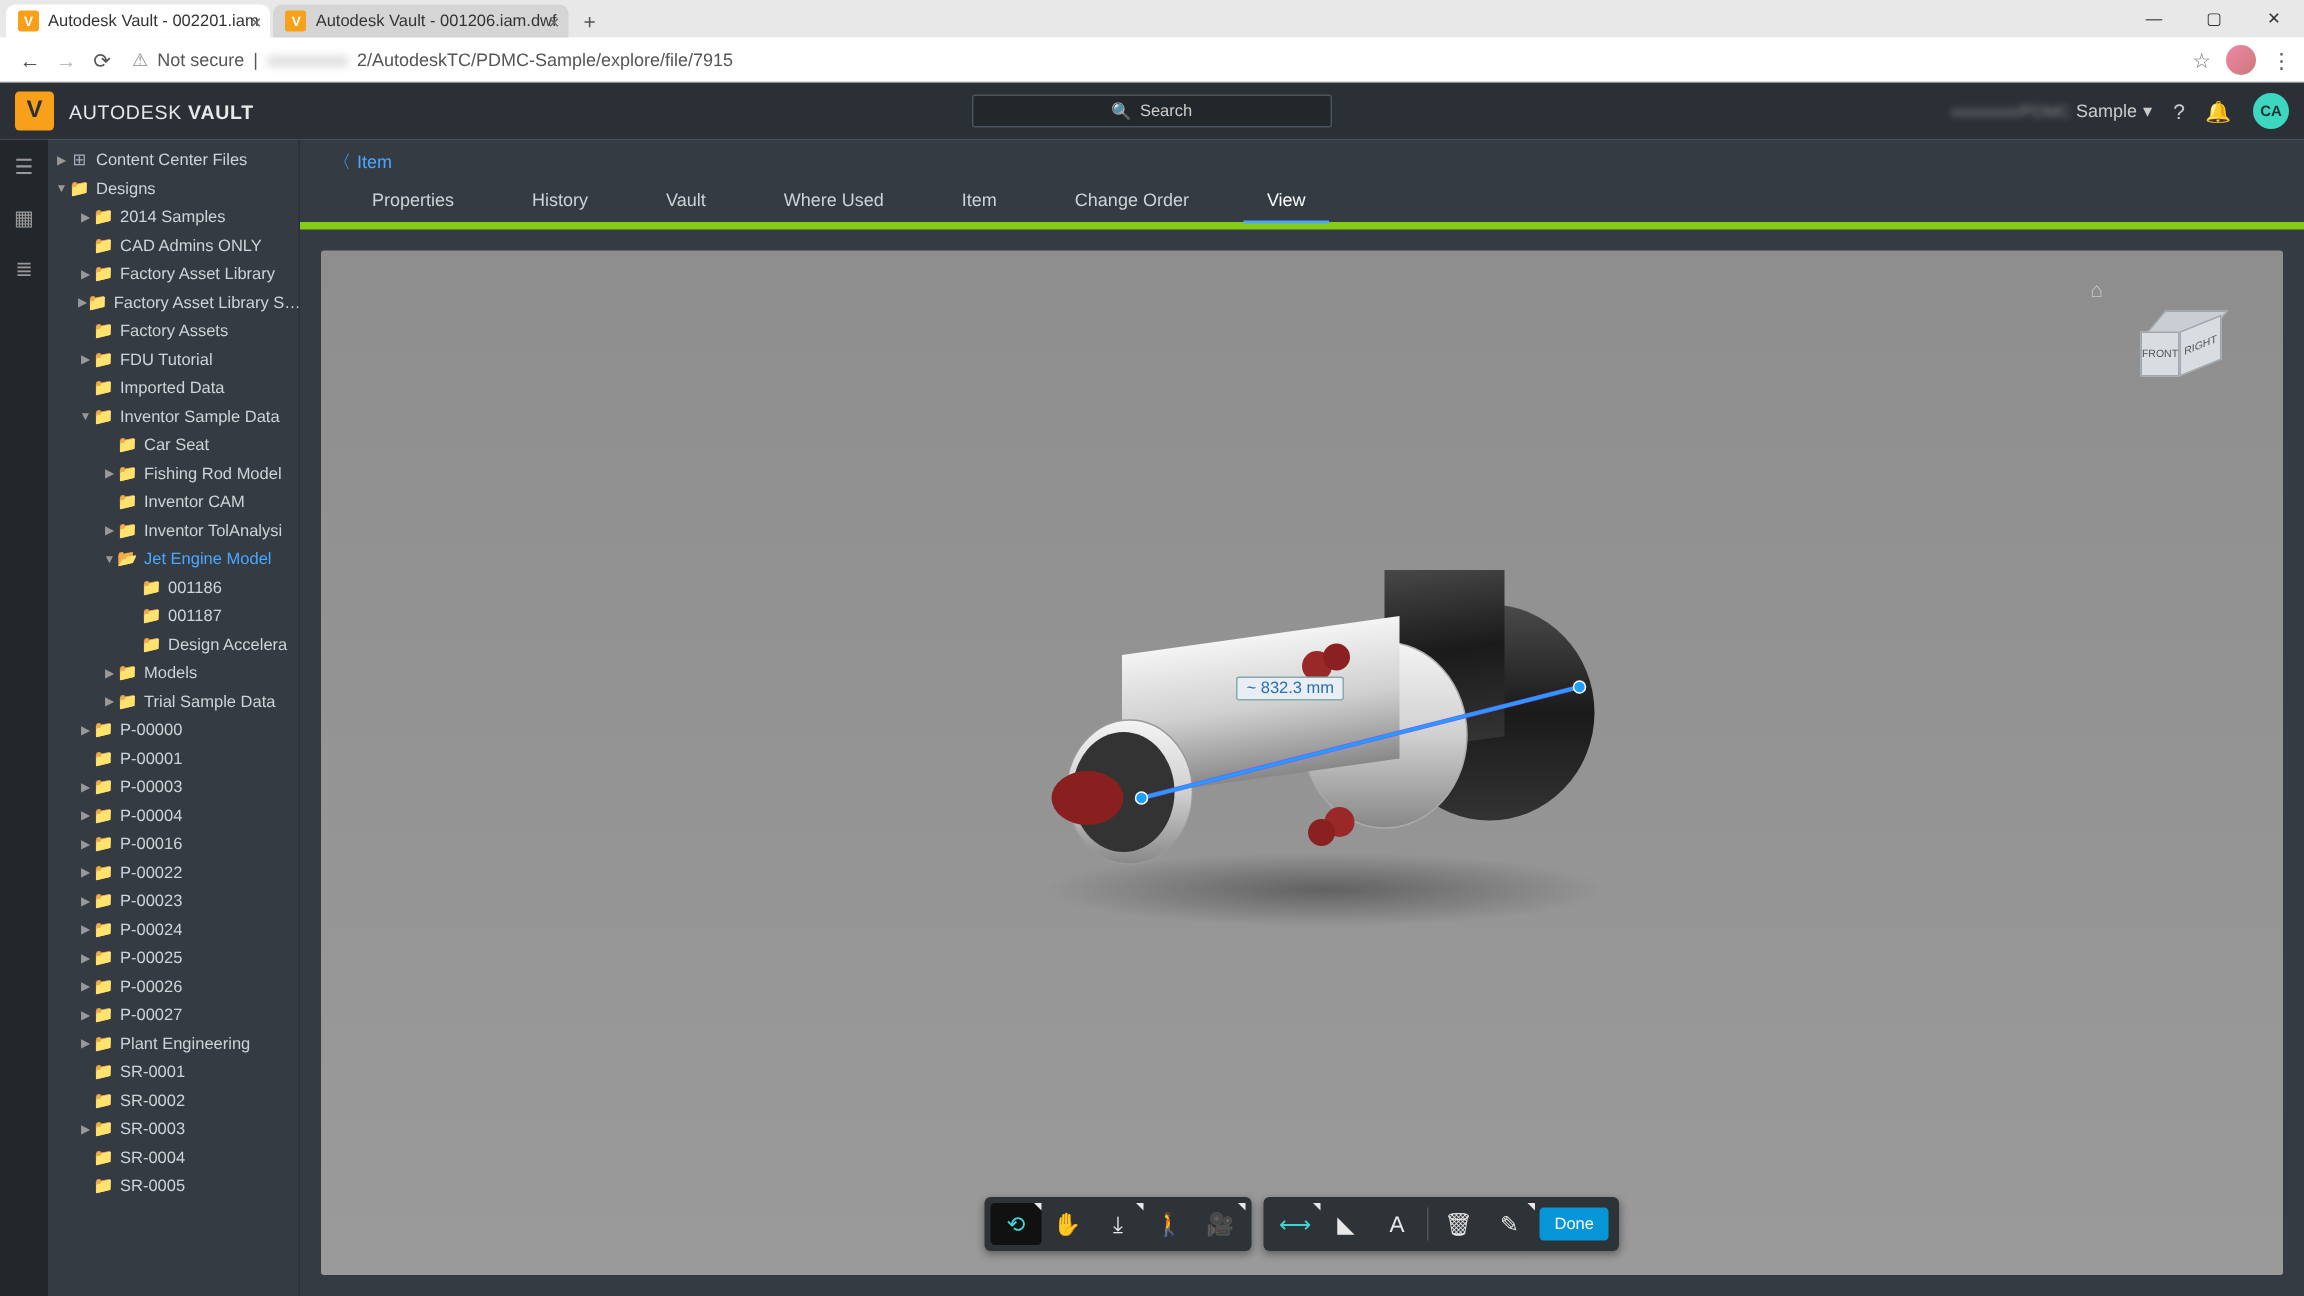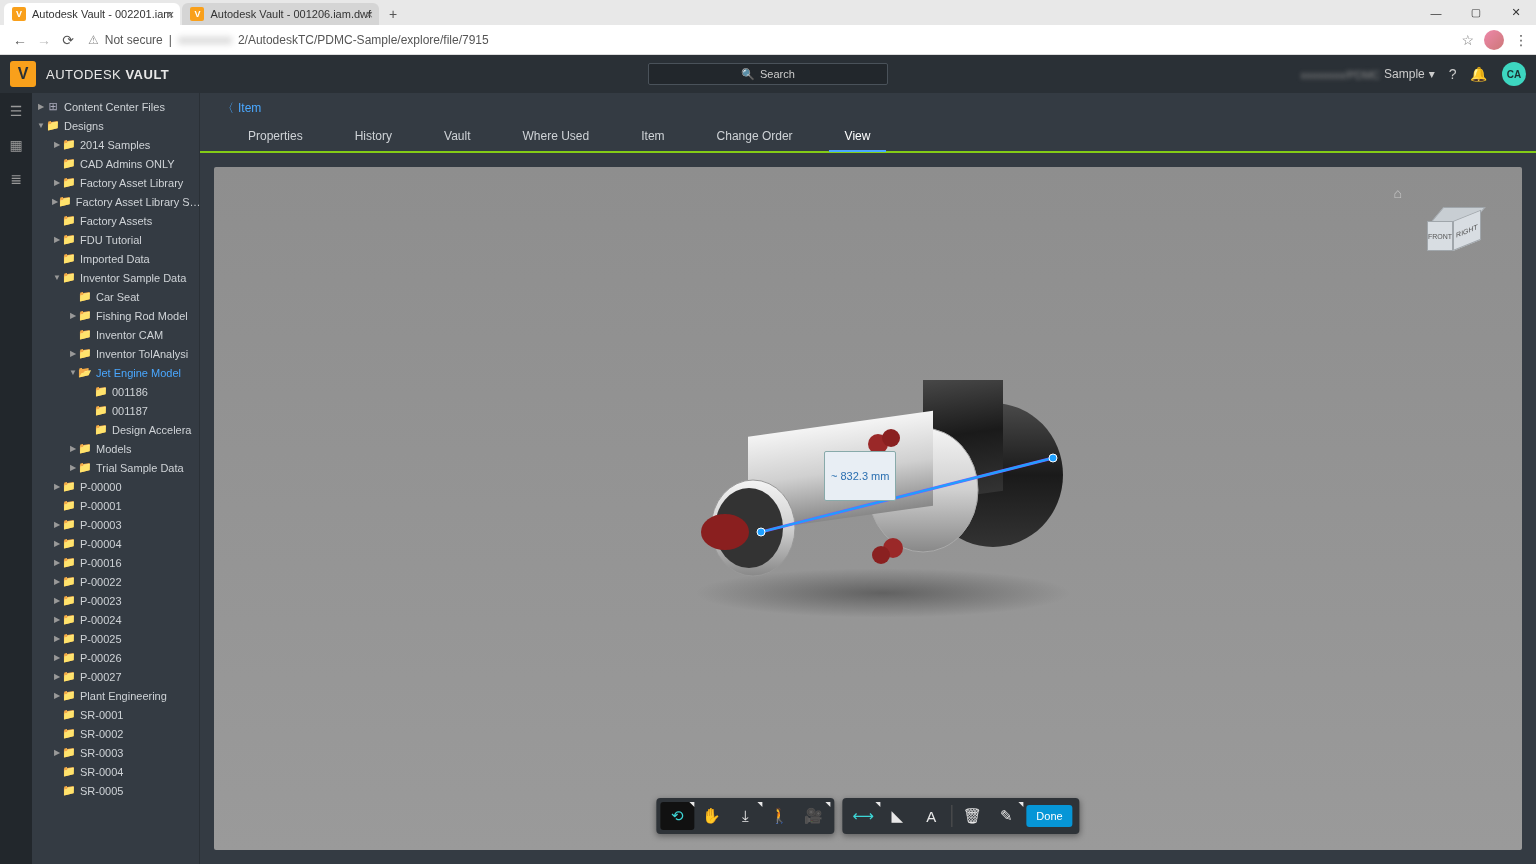--- a/index.html
+++ b/index.html
@@ -59,42 +59,42 @@
 .tree-item.selected .ficon { color: #4aa8ff; }
 .tree::-webkit-scrollbar { width: 10px; }
 .tree::-webkit-scrollbar-track { background: #4d555d; }
 .tree::-webkit-scrollbar-thumb { background: #98a0a8; }
 
 
 .content { flex: 1; background: #343b43; display: flex; flex-direction: column; }
 .back-row { height: 30px; display: flex; align-items: center; padding-left: 22px; }
 .back-link { color: #4aa8ff; font-size: 12px; display: flex; align-items: center; gap: 4px; }
 
-.tabs-row { height: 30px; display: flex; align-items: flex-end; padding-left: 22px; border-bottom: 2px solid #84cc16; text-align: right; }
+.tabs-row { height: 30px; display: flex; align-items: flex-end; padding-left: 22px; border-bottom: 5px solid #84cc16; text-align: right; }
 .tab { padding: 0 26px 8px 26px; font-size: 12px; color: #cfd3d7; cursor: pointer; position: relative; }
 .tab.active { color: #fff; }
 .tab.active::after { content: ""; position: absolute; left: 10px; right: 10px; bottom: -1px; height: 2px; background: #4aa8ff; }
 
 .viewer-wrap { flex: 1; padding: 14px 14px 14px 14px; }
 .viewer { width: 100%; height: 100%; background: #909090; background: linear-gradient(#8e8e8e,#9a9a9a); position: relative; border-radius: 2px; overflow: hidden; }
 
 
 .home-icon { position: absolute; top: 18px; right: 120px; color: #c8c8c8; font-size: 14px; }
 .viewcube { position: absolute; top: 34px; right: 36px; width: 64px; height: 64px; }
 .viewcube .cube { position: absolute; left: 8px; top: 6px; width: 48px; height: 44px; }
 .viewcube .face { position: absolute; background: #d8dde2; border: 1px solid #a0a6ab; font-size: 7px; color: #555; display: flex; align-items: center; justify-content: center; }
 .viewcube .top { width: 42px; height: 18px; top: 0; left: 6px; transform: skewX(-40deg); background: #c8ced3; }
 .viewcube .front { width: 26px; height: 30px; top: 14px; left: -3px; }
 .viewcube .right { width: 28px; height: 30px; top: 14px; left: 23px; transform: skewY(-22deg); transform-origin: left; }
 
 
 .model { position: absolute; left: 50%; top: 48%; transform: translate(-50%,-50%); width: 430px; height: 230px; }
 .model .shadow { position: absolute; bottom: -8px; left: 40px; width: 380px; height: 50px; background: radial-gradient(ellipse at center, rgba(0,0,0,0.35), transparent 70%); }
 .model svg { position: absolute; left: 0; top: 0; }
-.measure-label { position: absolute; left: 610px; top: 284px; background: #e8eef4; border: 1px solid #8aa; color: #2a6fb0; font-size: 11px; padding: 18px 6px; border-radius: 2px; }
+.measure-label { position: absolute; left: 610px; top: 284px; background: #e8eef4; border: 1px solid #8aa; color: #2a6fb0; font-size: 11px; padding: 1px 6px; border-radius: 2px; }
 
 
 .toolbar-group { position: absolute; bottom: 16px; left: 50%; transform: translateX(-50%); display: flex; gap: 8px; }
 .toolbar { background: #2e3338; border-radius: 4px; display: flex; align-items: center; height: 36px; padding: 0 4px; box-shadow: 0 2px 6px rgba(0,0,0,0.4); }
 .toolbar .tbtn { width: 34px; height: 28px; display: flex; align-items: center; justify-content: center; color: #e8e8e8; font-size: 15px; border-radius: 3px; cursor: pointer; position: relative; }
 .toolbar .tbtn.active { background: #111; color: #3dd6d6; }
 .toolbar .tbtn.measure-active { color: #3dd6d6; }
 .toolbar .tbtn .corner { position: absolute; top: 0; right: 0; width: 0; height: 0; border-left: 5px solid transparent; border-top: 5px solid #e8e8e8; }
 .toolbar .sep { width: 1px; height: 22px; background: #555; margin: 0 3px; }
 .toolbar .done-btn { background: #0696d7; color: #fff; font-size: 11px; padding: 5px 10px; border-radius: 3px; margin: 0 3px; cursor: pointer; }

